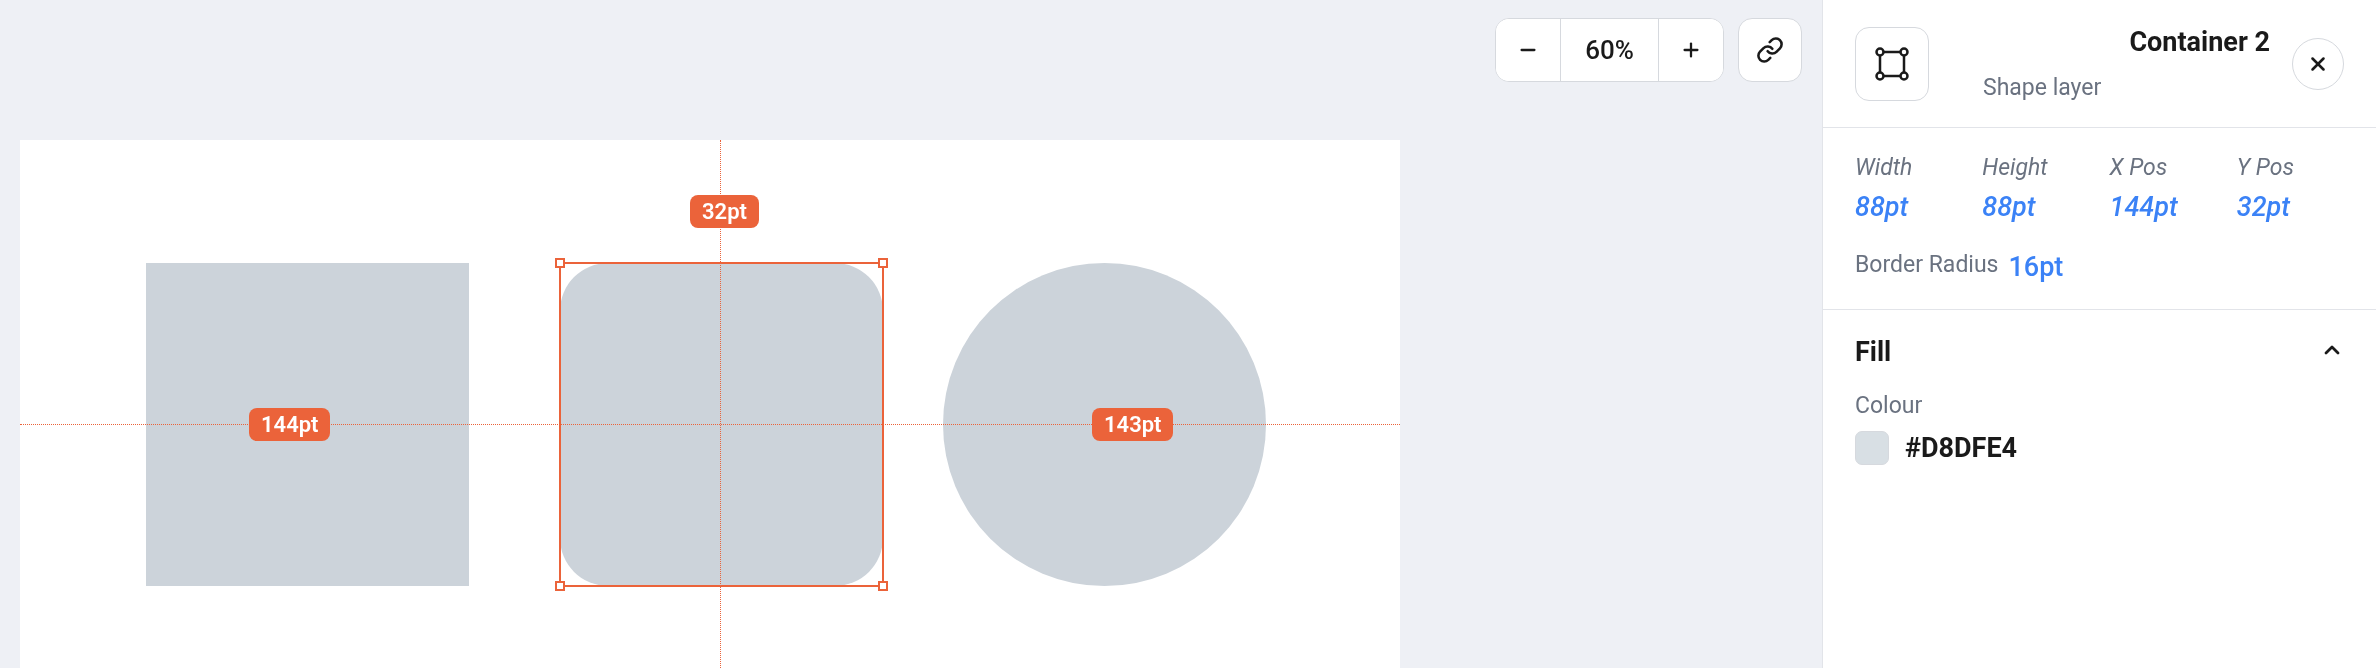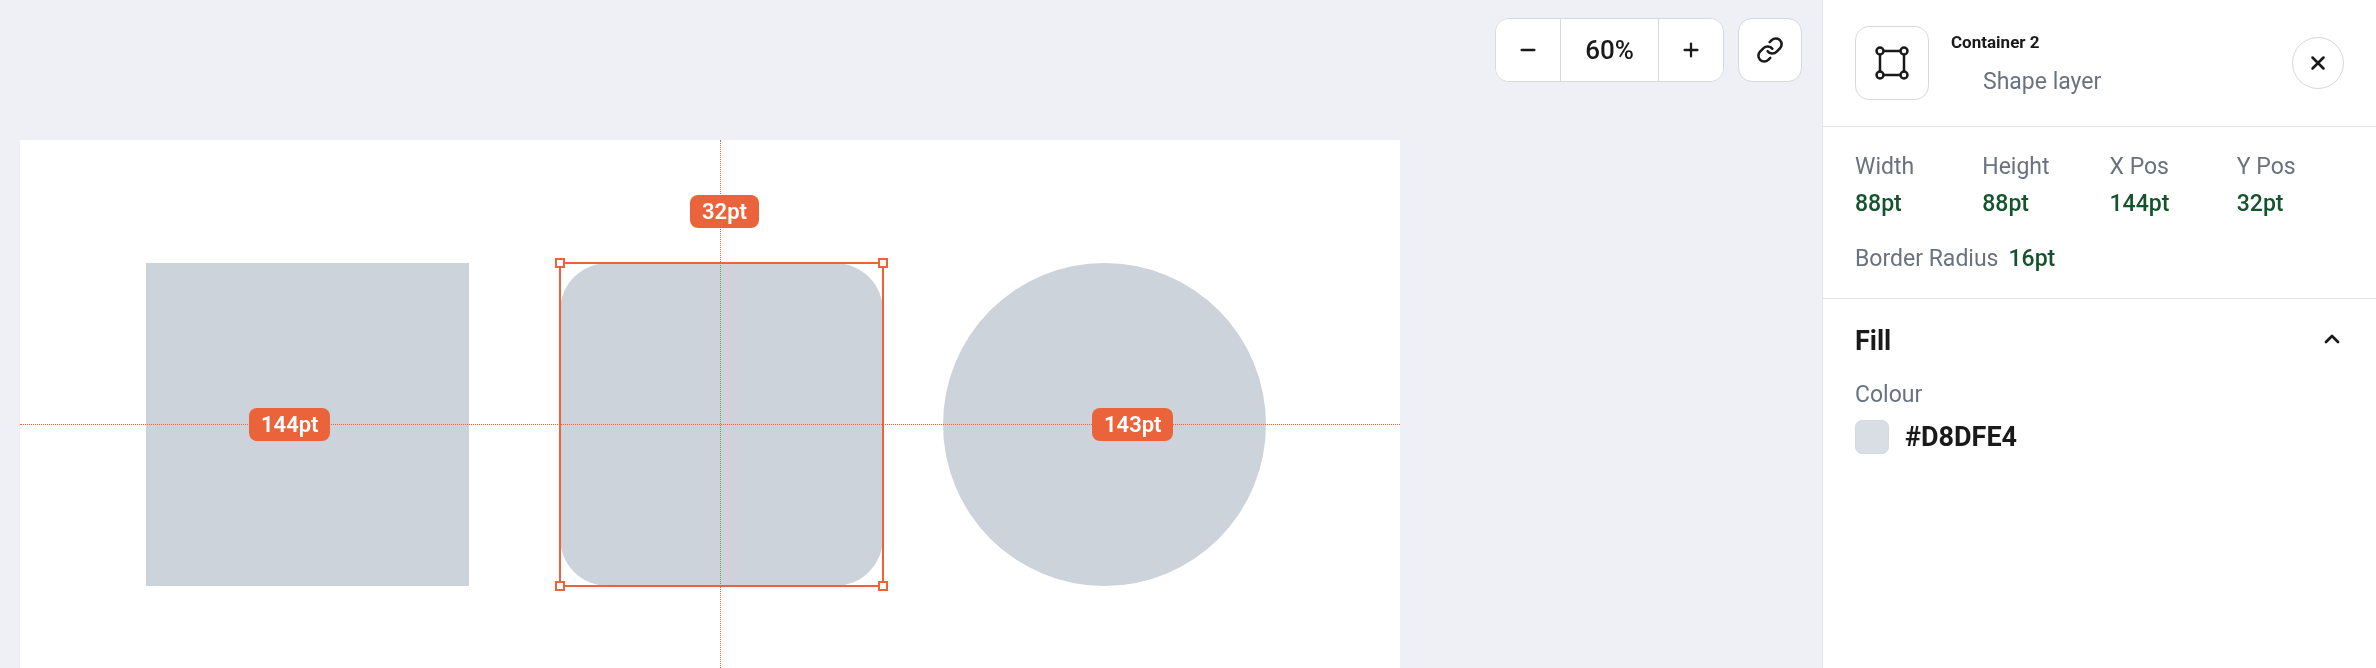--- a/index.html
+++ b/index.html
@@ -211,24 +211,25 @@
       align-items: center;
       justify-content: center;
       flex-shrink: 0;
     }
     
     .layer-info {
       flex: 1;
     }
     
     .layer-title {
-      font-size: 17px;
+      font-size: 27px;
       font-weight: 700;
       color: #1a1a1a;
       margin-bottom: 16px;
+      text-align: right;
     }
     
     .layer-type {
       font-size: 23px;
       color: #6a7280;
       margin-left: 32px;
     }
     
     .close-btn {
       width: 52px;
@@ -267,37 +268,38 @@
     
     .chevron {
       cursor: pointer;
     }
     
     .property-grid {
       display: grid;
       grid-template-columns: repeat(4, 1fr);
       gap: 12px 20px;
       margin-bottom: 28px;
+      font-style: italic;
     }
     
     .property-item {
       display: flex;
       flex-direction: column;
       gap: 10px;
     }
     
     .property-label {
       font-size: 23px;
       color: #6a7280;
     }
     
     .property-value {
-      font-size: 23px;
+      font-size: 27px;
       font-weight: 500;
-      color: #14532d;
+      color: #3b82f6;
     }
     
     .property-single {
       display: flex;
       flex-direction: row;
       gap: 10px;
     }
     
     .fill-row {
       display: flex;

